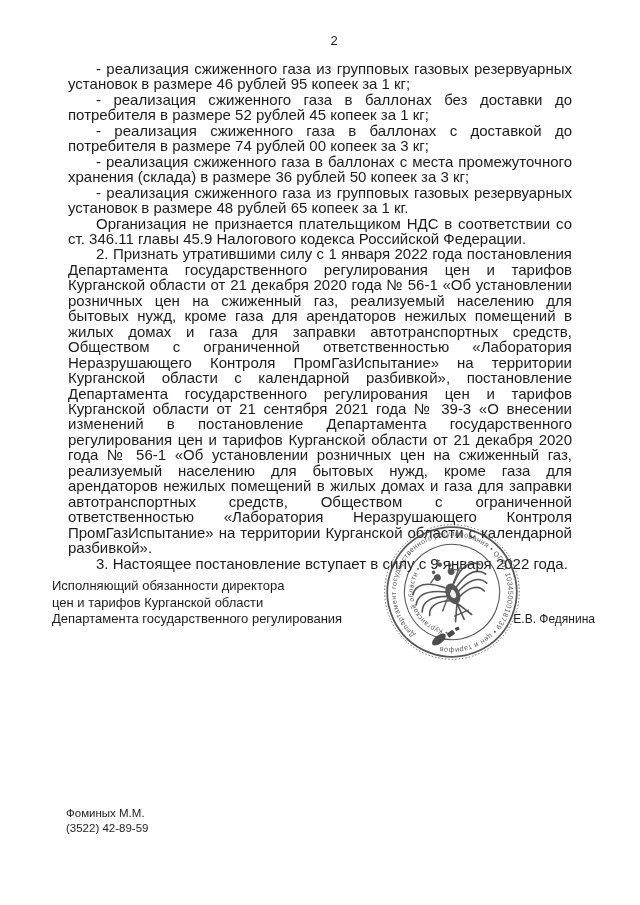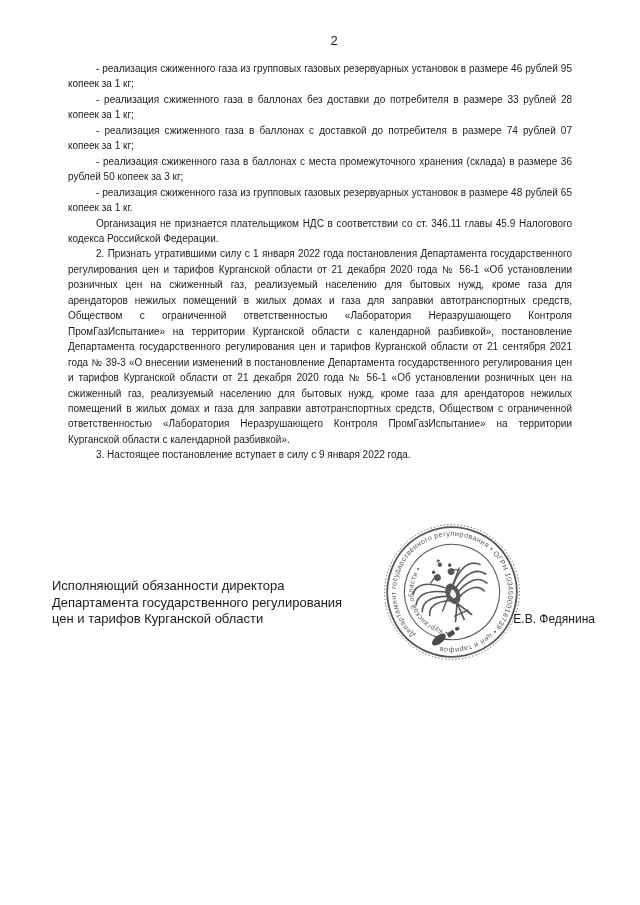--- a/index.html
+++ b/index.html
@@ -10,21 +10,21 @@
     font-family:"Liberation Sans","DejaVu Sans",sans-serif;
     color:#1c1c1c;
     overflow:hidden;
   }
   .page-number{
     position:absolute;top:33px;left:68px;width:532px;
     text-align:center;font-size:13px;
   }
   .doc-body{
     position:absolute;top:61px;left:68px;width:504px;
-    font-size:10px;line-height:15.45px;
+    font-size:15px;line-height:15.45px;
     text-align:justify;
   }
   .doc-body p{margin:0;text-indent:28px;}
   .sig-block{
     position:absolute;top:556px;left:52px;width:545px;
     font-size:13px;line-height:16.5px;margin-top:22px;
   }
   .sig-name{
     position:absolute;right:2px;top:33px;
     font-size:12px;white-space:nowrap;
@@ -44,43 +44,43 @@
 
 <div class="page">
 
   <div class="page-number">2</div>
 
   <div class="doc-body">
 
       <p>- реализация сжиженного газа из групповых газовых резервуарных установок в размере 46 рублей 95 копеек за 1 кг;</p>
 
 
-      <p>- реализация сжиженного газа в баллонах без доставки до потребителя в размере 33 рублей 28 копеек за 1 кг;</p>
+      <p>- реализация сжиженного газа в баллонах без доставки до потребителя в размере 52 рублей 45 копеек за 1 кг;</p>
 
-      <p>- реализация сжиженного газа в баллонах с доставкой до потребителя в размере 74 рублей 07 копеек за 1 кг;</p>
+      <p>- реализация сжиженного газа в баллонах с доставкой до потребителя в размере 74 рублей 00 копеек за 3 кг;</p>
 
       <p>- реализация сжиженного газа в баллонах с места промежуточного хранения (склада) в размере 36 рублей 50 копеек за 3 кг;</p>
 
       <p>- реализация сжиженного газа из групповых газовых резервуарных установок в размере 48 рублей 65 копеек за 1 кг.</p>
 
       <p>Организация не признается плательщиком НДС в соответствии со ст. 346.11 главы 45.9 Налогового кодекса Российской Федерации.</p>
 
       <p>2. Признать утратившими силу с 1 января 2022 года постановления Департамента государственного регулирования цен и тарифов Курганской области от 21 декабря 2020 года № 56-1 «Об установлении розничных цен на сжиженный газ, реализуемый населению для бытовых нужд, кроме газа для арендаторов нежилых помещений в жилых домах и газа для заправки автотранспортных средств, Обществом с ограниченной ответственностью «Лаборатория Неразрушающего Контроля ПромГазИспытание» на территории Курганской области с календарной разбивкой», постановление Департамента государственного регулирования цен и тарифов Курганской области от 21 сентября 2021 года № 39-3 «О внесении изменений в постановление Департамента государственного регулирования цен и тарифов Курганской области от 21 декабря 2020 года № 56-1 «Об установлении розничных цен на сжиженный газ, реализуемый населению для бытовых нужд, кроме газа для арендаторов нежилых помещений в жилых домах и газа для заправки автотранспортных средств, Обществом с ограниченной ответственностью «Лаборатория Неразрушающего Контроля ПромГазИспытание» на территории Курганской области с календарной разбивкой».</p>
 
       <p>3. Настоящее постановление вступает в силу с 9 января 2022 года.</p>
     </div>
 
   <div class="sig-block">
     <div>
 
         <div>Исполняющий обязанности директора</div>
 
+        <div>цен и тарифов Курганской области</div>
+
         <div>Департамента государственного регулирования</div>
-
-        <div>цен и тарифов Курганской области</div>
       </div>
     <div class="sig-name">Е.В. Федянина</div>
   </div>
 
   <div class="stamp">
     <svg viewBox="0 0 200 200" width="136" height="136">
 
       <circle cx="100" cy="100" r="99" fill="none" stroke="#3f3f3f" stroke-width="1.2" stroke-dasharray="2 3"></circle>
 
       <circle cx="100" cy="100" r="95" fill="none" stroke="#3f3f3f" stroke-width="2.6"></circle>
@@ -125,14 +125,18 @@
       </g>
 
       <g fill="#333333">
         <ellipse cx="54" cy="156" rx="12" ry="6" transform="rotate(-14 54 156)"></ellipse>
         <rect x="68" y="152" width="11" height="7" rx="1.5" transform="rotate(-10 73 155)"></rect>
         <rect x="82" y="150" width="6" height="5" rx="1"></rect>
       </g>
     </svg>
   </div>
 
+  <div class="footer">
+    <div>Фоминых М.М.</div>
+    <div>(3522) 42-89-59</div>
+  </div>
 
 </div>
 
 </body></html>

